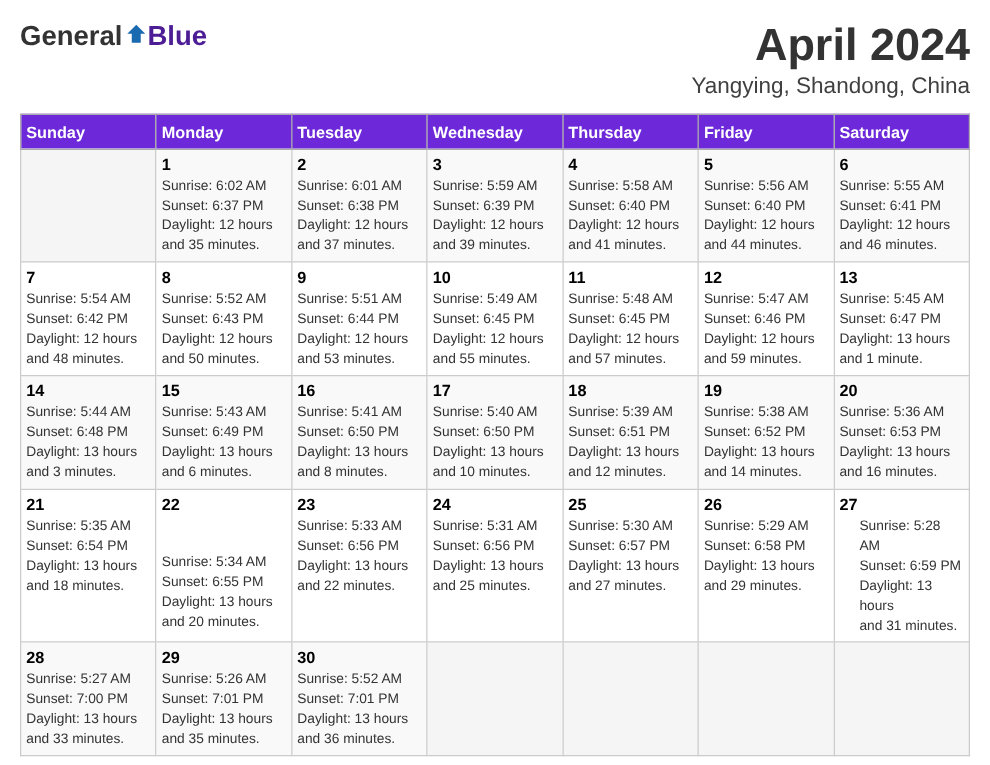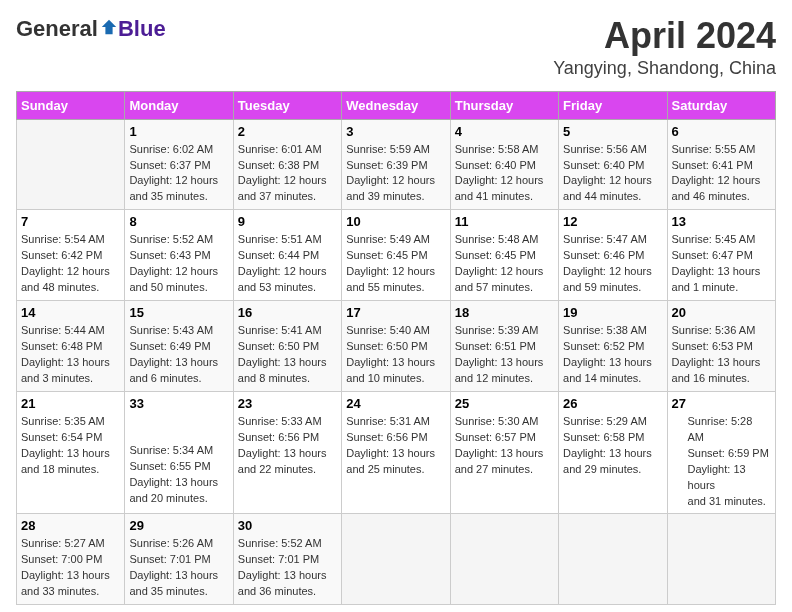--- a/index.html
+++ b/index.html
@@ -49,21 +49,21 @@
       font-size: 18px;
       color: #404040;
       margin-top: 2px;
     }
     table {
       width: 100%;
       border-collapse: collapse;
       font-size: 11px;
     }
     thead tr {
-      background-color: #d946ef;
+      background-color: #6d28d9;
       color: #fff;
     }
     thead th {
       padding: 6px 4px;
       text-align: left;
       font-size: 13px;
       font-weight: bold;
       border: 1px solid #aaa;
     }
     tbody td {
@@ -269,21 +269,21 @@
       </tr>
       <tr>
         <td>
           <span class="day-number">21</span>
           <div class="day-info" style="white-space: pre-line;">Sunrise: 5:35 AM
 Sunset: 6:54 PM
 Daylight: 13 hours
 and 18 minutes.</div>
         </td>
         <td>
-          <span class="day-number">33</span>
+          <span class="day-number">22</span>
           <div class="day-info" style="white-space: pre-line; margin-top: 32px;">Sunrise: 5:34 AM
 Sunset: 6:55 PM
 Daylight: 13 hours
 and 20 minutes.</div>
         </td>
         <td>
           <span class="day-number">23</span>
           <div class="day-info" style="white-space: pre-line;">Sunrise: 5:33 AM
 Sunset: 6:56 PM
 Daylight: 13 hours

